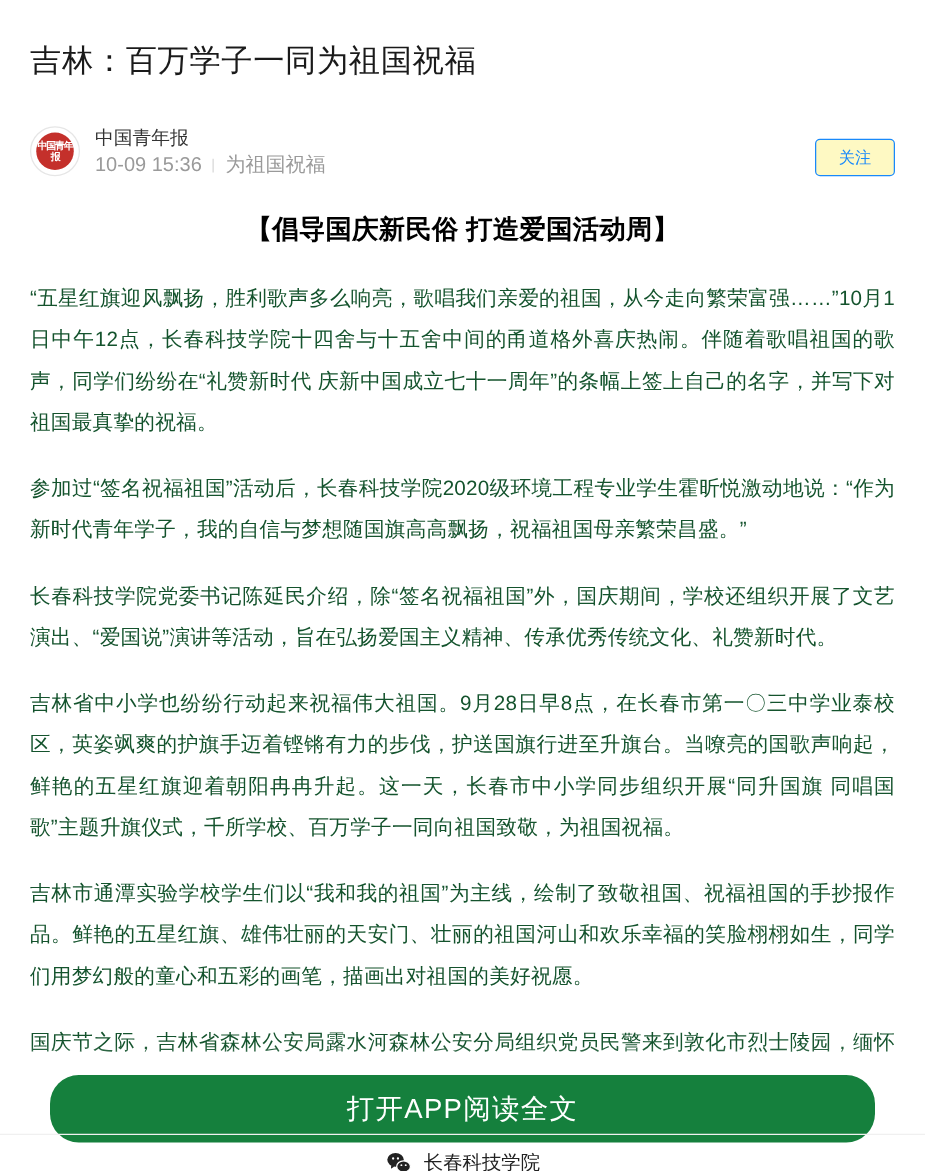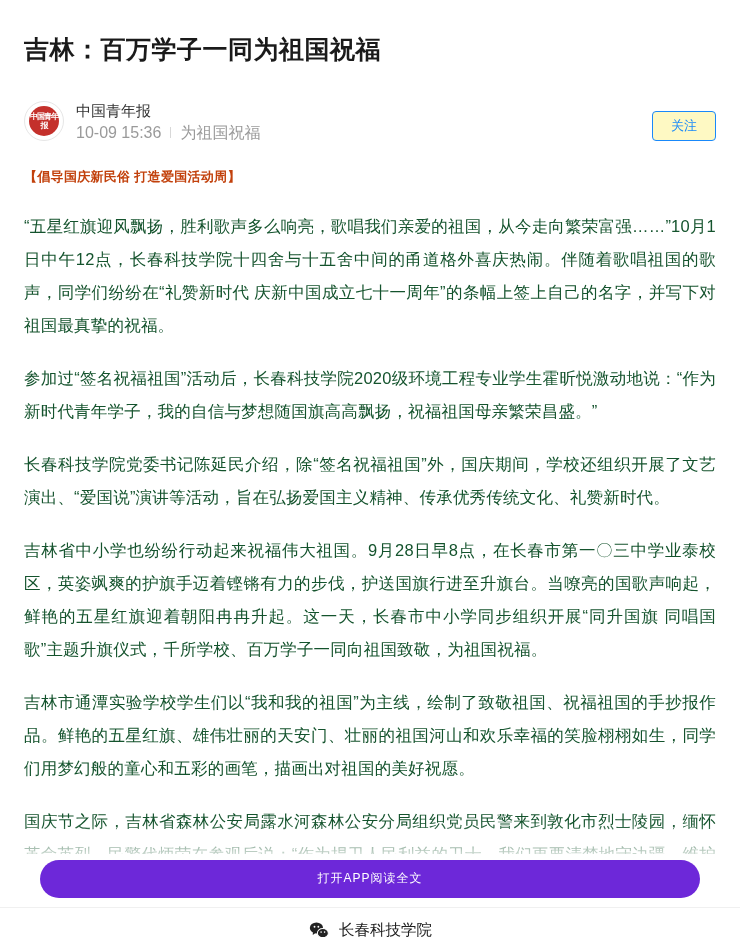--- a/index.html
+++ b/index.html
@@ -16,21 +16,21 @@
     position: relative;
   }
   .page {
     position: relative;
     width: 740px;
     height: 937px;
     box-sizing: border-box;
   }
   .article-title {
     font-size: 25px;
-    font-weight: bold;
+    font-weight: normal;
     color: #1a1a1a;
     line-height: 1.35;
     padding: 16px 24px 0 24px;
     letter-spacing: 0.5px;
   }
   .source-row {
     display: flex;
     align-items: flex-end;
     padding: 18px 24px 10px 24px;
   }
@@ -96,26 +96,27 @@
     font-size: 13px;
     border-radius: 4px;
     padding: 6px 18px;
     cursor: pointer;
     line-height: 16px;
   }
   .content {
     padding: 6px 24px 0 24px;
   }
   .lead {
-    font-size: 13px;
+    font-size: 21px;
     font-weight: bold;
-    color: #c2410c;
+    color: #000000;
     line-height: 1.6;
     margin: 10px 0 22px 0;
     letter-spacing: 0.3px;
+    text-align: center;
   }
   .para {
     font-size: 16.5px;
     line-height: 2.0;
     color: #14532d;
     margin: 0 0 20px 0;
     text-align: justify;
     letter-spacing: 0.2px;
   }
   .fade-wrap {
@@ -138,25 +139,25 @@
     right: 0;
     bottom: 0;
     height: 100px;
     background: #ffffff;
   }
   .open-app-btn {
     position: absolute;
     left: 40px;
     right: 40px;
     top: 6px;
-    height: 38px;
-    background: #6d28d9;
+    height: 54px;
+    background: #15803d;
     color: #ffffff;
     border-radius: 23px;
-    font-size: 12px;
+    font-size: 22px;
     display: flex;
     align-items: center;
     justify-content: center;
     cursor: pointer;
     letter-spacing: 1px;
   }
   .wechat-row {
     position: absolute;
     left: 0;
     right: 0;

